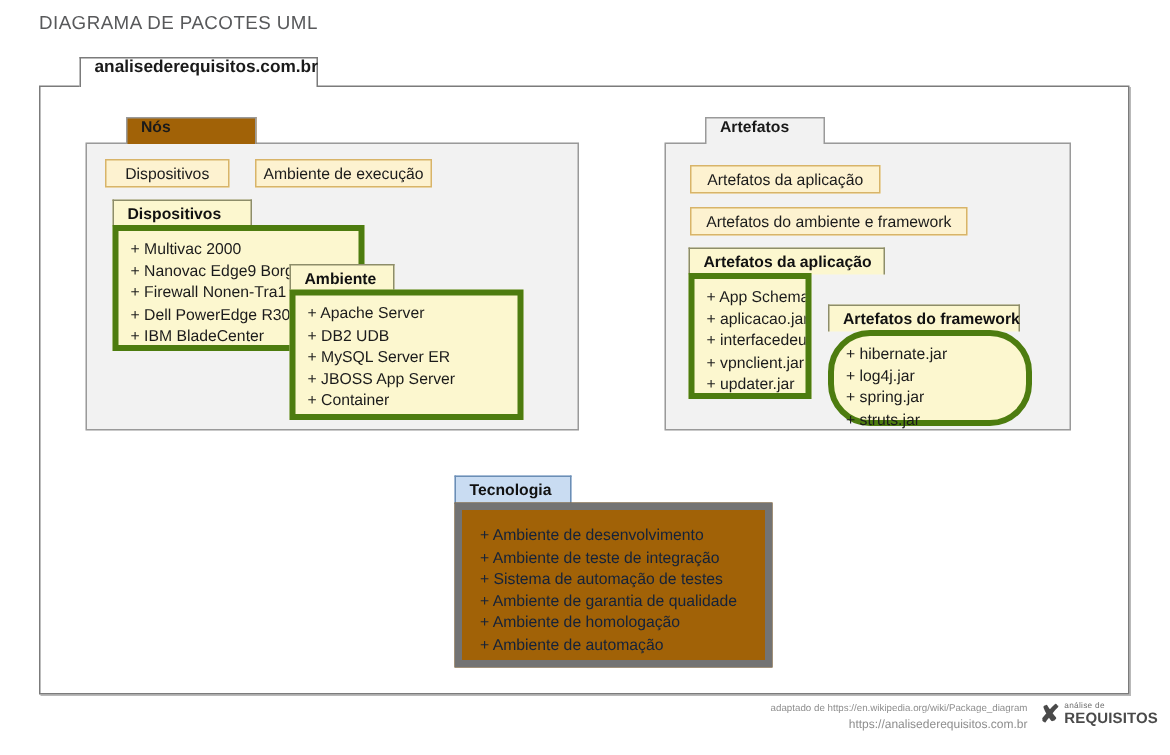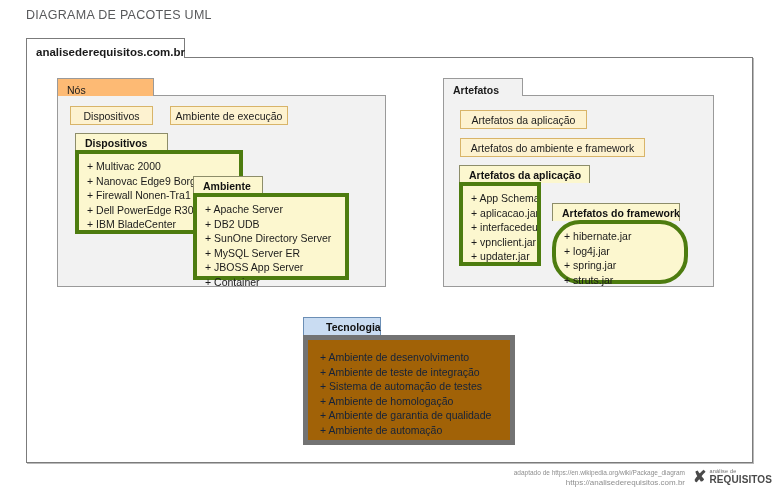--- a/index.html
+++ b/index.html
@@ -28,26 +28,27 @@
   }
 
   
   .pkg-tab {
     position: absolute;
     box-sizing: border-box;
     border: 1px solid #8a8a8a;
     border-bottom: none;
     background: #ffffff;
     display: flex;
-    align-items: flex-end;
+    align-items: flex-start;
     padding-left: 9px;
     font-size: 11px;
     color: #1a1a1a;
     white-space: nowrap;
     z-index: 3;
+    margin-left: 27px;
   }
   .pkg-body {
     position: absolute;
     box-sizing: border-box;
     border: 1px solid #8a8a8a;
     background: #ffffff;
     z-index: 2;
   }
 
   
@@ -58,24 +59,24 @@
     border-color: #7b7b7b;
   }
   #root-body {
     left: 26px; top: 57px; width: 727px; height: 406px;
     border-color: #7b7b7b;
     box-shadow: 1px 1px 0 0 #b9b9b9;
   }
 
   
   #nos-tab {
-    left: 57px; top: 78px; width: 97px; height: 18px;
-    background: #fdba74;
-    font-size: 10.5px;
-    font-weight: normal;
+    left: 57px; top: 78px; width: 87px; height: 18px;
+    background: #a16207;
+    font-size: 10.5px;
+    font-weight: bold;
     border-color: #9a9a9a;
   }
   #nos-body {
     left: 57px; top: 95px; width: 329px; height: 192px;
     background: #f2f2f2;
     border-color: #9a9a9a;
   }
 
   
   #art-tab {
@@ -160,21 +161,21 @@
   #afw-body  { left: 552px; top: 220px; width: 136px; height: 64px; z-index: 7; border-radius: 28px; }
 
   
   #tec-tab {
     position: absolute;
     left: 303px; top: 317px; width: 78px; height: 19px;
     box-sizing: border-box;
     background: #c9dcf2;
     border: 1px solid #6b8eb5;
     border-bottom: none;
-    display: flex; align-items: center; padding-left: 22px;
+    display: flex; align-items: center; padding-left: 9px;
     font-size: 10.5px; font-weight: bold; color: #111;
     z-index: 9;
   }
   #tec-body {
     position: absolute;
     left: 303px; top: 335px; width: 212px; height: 110px;
     box-sizing: border-box;
     background: #a16207;
     border: 5px solid #737373;
     padding: 10px 0 0 12px;
@@ -298,21 +299,20 @@
   </ul>
 </div>
 
 <div class="ypkg-tab" id="amb-tab">
   <span>Ambiente</span>
 </div>
 <div class="ypkg-body" id="amb-body">
   <ul>
     <li>+ Apache Server</li>
     <li>+ DB2 UDB</li>
-    <li>+ SunOne Directory Server</li>
     <li>+ MySQL Server ER</li>
     <li>+ JBOSS App Server</li>
     <li>+ Container</li>
   </ul>
 </div>
 
 <div class="pkg-tab" id="art-tab">
   <span>Artefatos</span>
 </div>
 <div class="pkg-body" id="art-body"></div>
@@ -358,22 +358,22 @@
 <div class="dep-h" id="dep-right-h"></div>
 
 <div id="tec-tab">
   <span>Tecnologia</span>
 </div>
 <div id="tec-body">
   <ul>
     <li>+ Ambiente de desenvolvimento</li>
     <li>+ Ambiente de teste de integração</li>
     <li>+ Sistema de automação de testes</li>
+    <li>+ Ambiente de garantia de qualidade</li>
     <li>+ Ambiente de homologação</li>
-    <li>+ Ambiente de garantia de qualidade</li>
     <li>+ Ambiente de automação</li>
   </ul>
 </div>
 
 <div id="footer">
   <div id="footer-credits">
     <div class="line1">adaptado de https://en.wikipedia.org/wiki/Package_diagram</div>
     <div class="line2">https://analisederequisitos.com.br</div>
   </div>
   <div id="logo">

